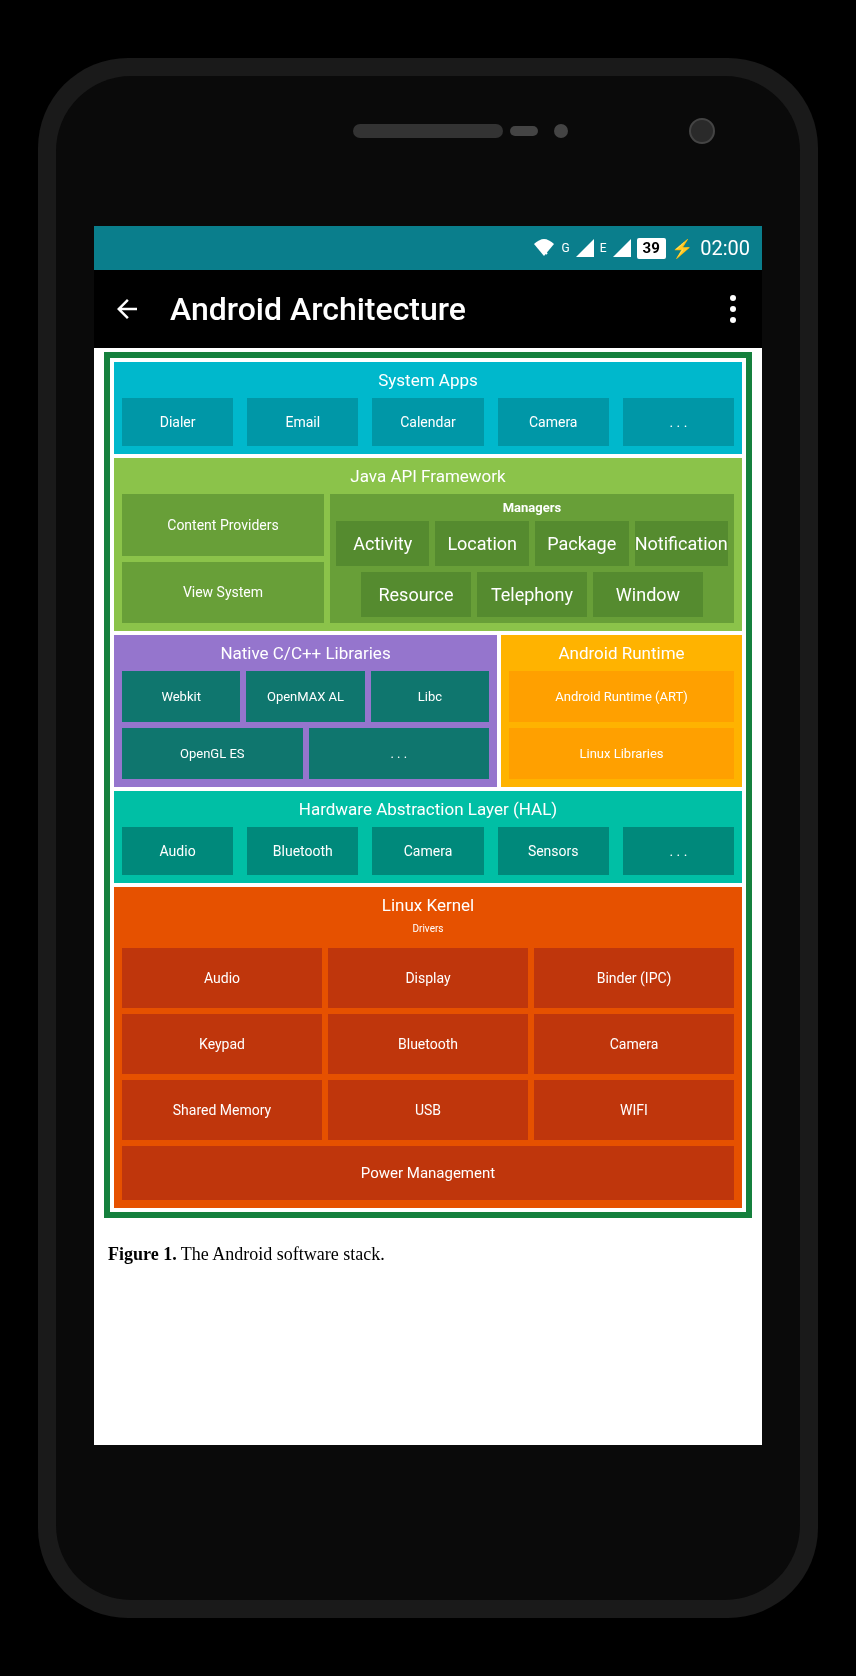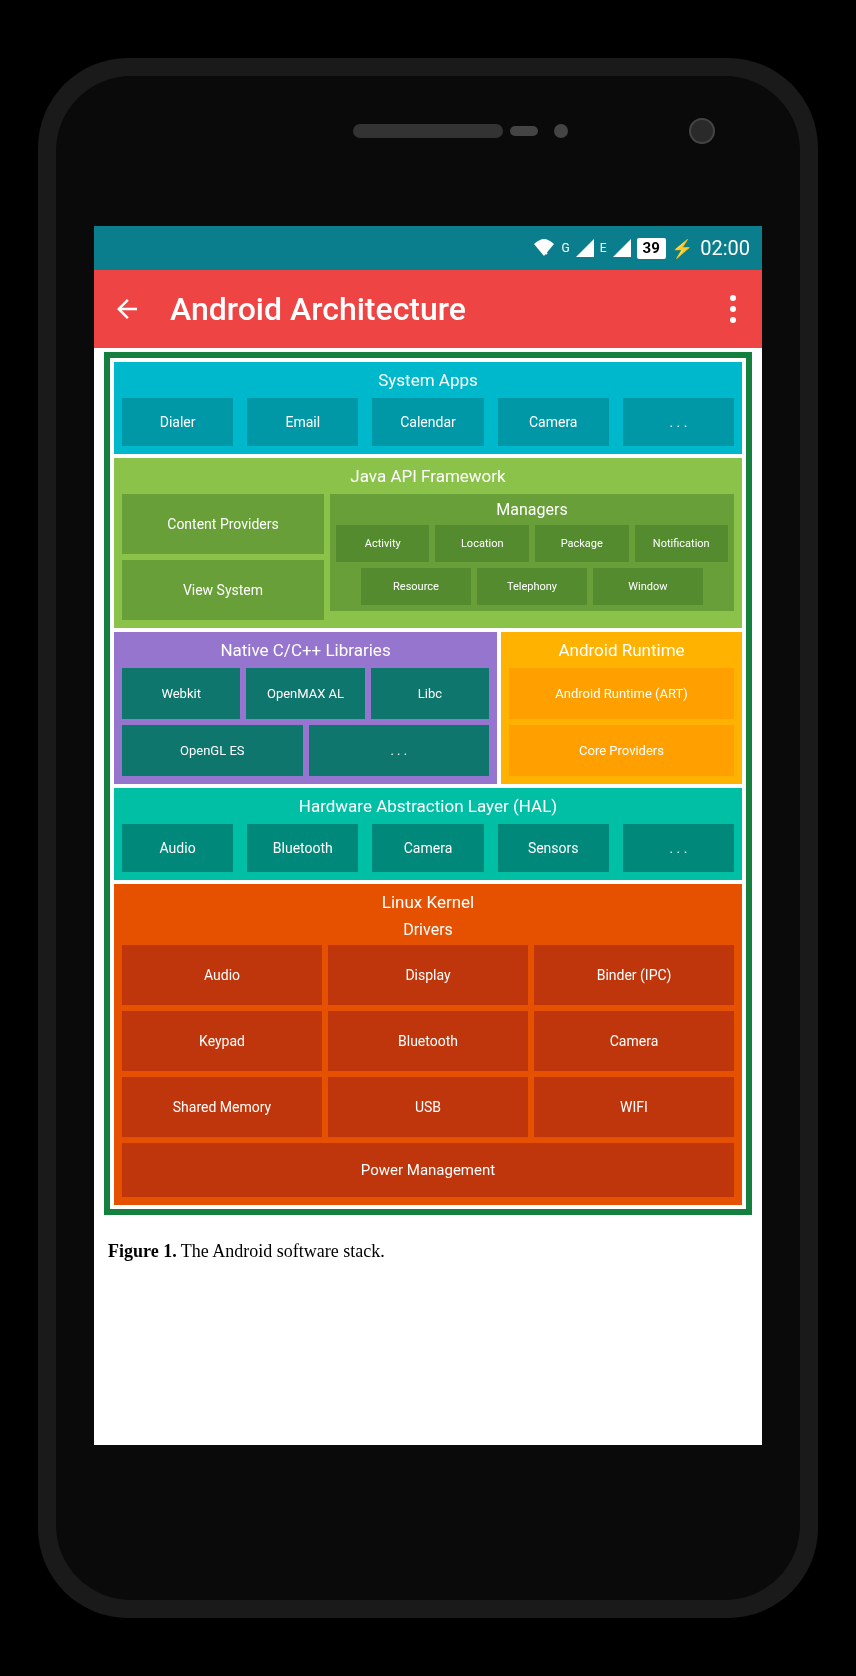--- a/index.html
+++ b/index.html
@@ -82,21 +82,21 @@
     background: #fff;
     border-radius: 2px;
     margin: 0 2px;
     line-height: 1;
   }
   .time { font-size: 20px; font-weight: 400; margin-left: 2px; }
   .bolt { font-size: 18px; font-weight: bold; }
   
   .app-bar {
     height: 78px;
-    background: #ef4444;
+    background: #000000;
     display: flex;
     align-items: center;
     padding: 0 18px;
     color: #fff;
   }
   .back-arrow {
     width: 30px; height: 30px;
     cursor: pointer;
   }
   .app-title {
@@ -144,27 +144,27 @@
   .system-apps { background: #00B8CC; }
   .system-apps .box { background: #0097A7; }
   
   .java-api { background: #8BC34A; }
   .java-api .box, .java-api .sub-section { background: #689F38; }
   .java-row { display: flex; gap: 6px; }
   .java-left { display: flex; flex-direction: column; gap: 6px; width: 33%; }
   .java-left .box { flex: 1; padding: 22px 4px; }
   .java-right { flex: 1; }
   .sub-section { padding: 6px; }
-  .sub-title { font-size: 16px; margin-bottom: 6px; }
+  .sub-title { font-size: 13px; margin-bottom: 6px; font-weight: bold; }
   .small-row { display: flex; gap: 6px; flex-wrap: wrap; justify-content: center; margin-bottom: 6px; }
   .small-row:last-child { margin-bottom: 0; }
   .small-box {
     background: #558B2F;
     padding: 12px 16px;
-    font-size: 11px;
+    font-size: 18px;
     flex: 1;
     min-width: 70px;
     display: flex;
     align-items: center;
     justify-content: center;
     text-align: center;
   }
   .small-row.three .small-box { max-width: 110px; }
   
   .native-runtime-row {
@@ -191,21 +191,21 @@
     color: #fff;
   }
   .android-runtime .box { background: #FFA000; padding: 18px 4px; font-size: 13px; margin-bottom: 6px; }
   .android-runtime .box:last-child { margin-bottom: 0; }
   
   .hal { background: #00BFA5; }
   .hal .box { background: #00897B; }
   
   .linux { background: #E65100; }
   .linux .sub-container { text-align: center; margin-bottom: 6px; }
-  .linux .sub-title2 { font-size: 16px; margin-bottom: 6px; }
+  .linux .sub-title2 { font-size: 10px; margin-bottom: 14px; }
   .linux-row { display: flex; gap: 6px; margin-bottom: 6px; }
   .linux-box {
     background: #BF360C;
     flex: 1;
     padding: 22px 4px;
     font-size: 14px;
     display: flex;
     align-items: center;
     justify-content: center;
   }
@@ -314,21 +314,21 @@
                 <div class="box">Libc</div>
               </div>
               <div class="native-row">
                 <div class="box">OpenGL ES</div>
                 <div class="box">. . .</div>
               </div>
             </div>
             <div class="android-runtime">
               <div class="layer-title">Android Runtime</div>
               <div class="box">Android Runtime (ART)</div>
-              <div class="box">Core Providers</div>
+              <div class="box">Linux Libraries</div>
             </div>
           </div>
 
           <div class="layer hal">
             <div class="layer-title">Hardware Abstraction Layer (HAL)</div>
             <div class="box-row">
               <div class="box">Audio</div>
               <div class="box">Bluetooth</div>
               <div class="box">Camera</div>
               <div class="box">Sensors</div>

